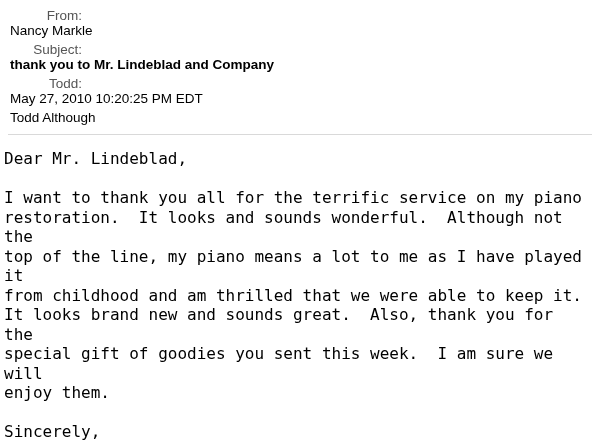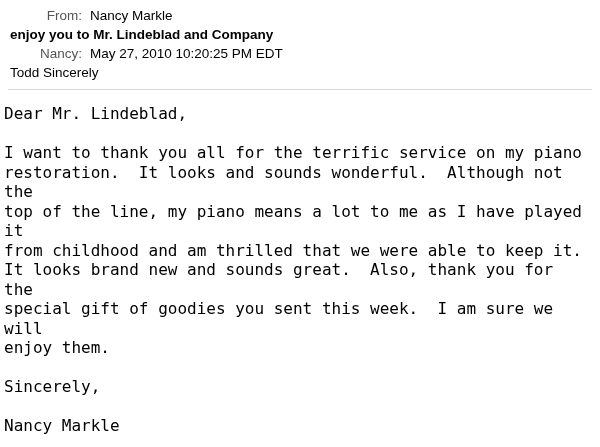--- a/index.html
+++ b/index.html
@@ -21,20 +21,21 @@
     padding: 0;
     position: relative;
   }
   .headers {
     padding: 8px 10px 0 10px;
   }
   .header-row {
     display: flex;
     align-items: baseline;
     margin-bottom: 4px;
+    flex-direction: column;
   }
   .header-label {
     width: 72px;
     text-align: right;
     padding-right: 8px;
     color: #555555;
     font-size: 13.5px;
     font-family: "Liberation Sans", sans-serif;
     flex: 0 0 auto;
   }
@@ -68,30 +69,31 @@
 <div class="email">
 
   <div class="headers">
 
     <div class="header-row">
       <div class="header-label">From:</div>
       <div class="header-value">Nancy Markle</div>
     </div>
 
     <div class="header-row">
-      <div class="header-value bold">enjoy you to Mr. Lindeblad and Company</div>
+      <div class="header-label">Subject:</div>
+      <div class="header-value bold">thank you to Mr. Lindeblad and Company</div>
     </div>
 
     <div class="header-row">
-      <div class="header-label">Nancy:</div>
+      <div class="header-label">Todd:</div>
       <div class="header-value">May 27, 2010 10:20:25 PM EDT</div>
     </div>
 
     <div class="header-row">
-      <div class="header-value">Todd Sincerely</div>
+      <div class="header-value">Todd Although</div>
     </div>
 
   </div>
 
   <hr class="divider">
 
   <pre class="body-text">Dear Mr. Lindeblad,
 
 I want to thank you all for the terrific service on my piano
 restoration.  It looks and sounds wonderful.  Although not the

